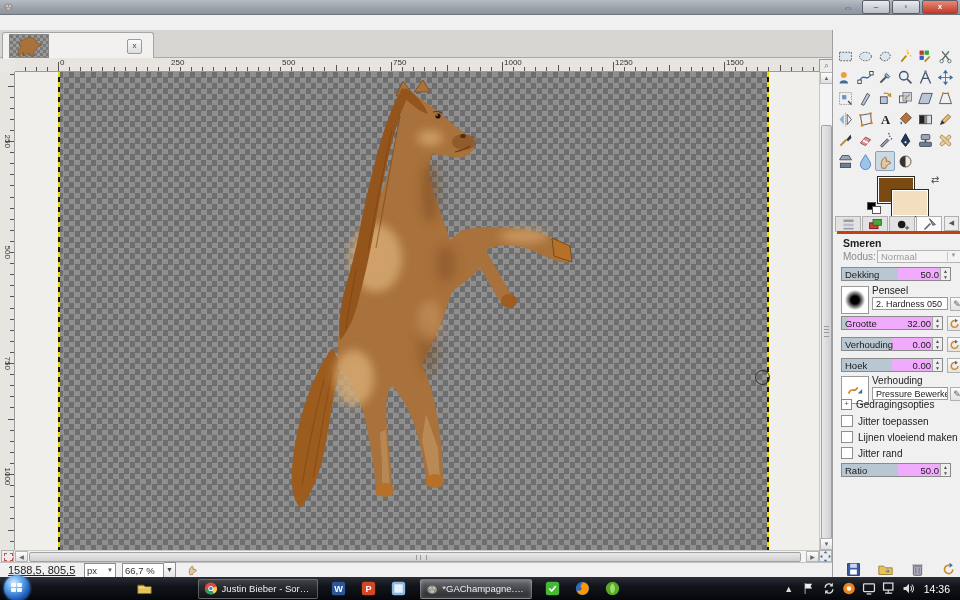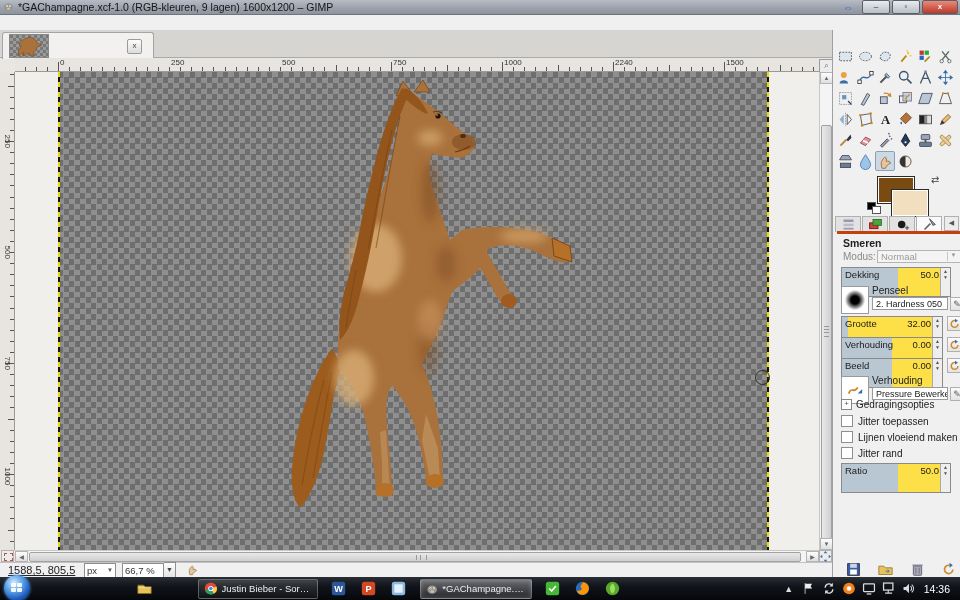--- a/index.html
+++ b/index.html
@@ -74,21 +74,21 @@
   #docktabs{position:absolute;left:2px;top:186px;width:124px;height:15px;display:flex;}
   .dtab{width:24px;height:15px;border:1px solid #b0b0b0;border-bottom:none;background:#e2e2e2;margin-right:1px;display:flex;align-items:center;justify-content:center;}
   .dtab.active{background:#fafafa;}
   #dtab-menu{margin-left:auto;width:13px;height:13px;border:1px solid #b0b0b0;background:#ececec;font-size:7px;text-align:center;line-height:12px;color:#555;}
   #options{position:absolute;left:4px;top:201px;width:128px;height:346px;border-top:3px solid #c2410c;}
   #opt-title{position:absolute;left:6px;top:3px;font-weight:bold;font-size:10.5px;color:#222;}
   #mode-row{position:absolute;left:4px;top:16px;width:120px;height:14px;}
   #mode-label{position:absolute;left:2px;top:1px;color:#8a8a8a;font-size:10px;}
   #mode-combo{position:absolute;left:36px;top:0;width:84px;height:13px;border:1px solid #b5b5b5;background:#f4f4f4;box-sizing:border-box;color:#9a9a9a;font-size:9.5px;padding-left:3px;}
   #mode-combo .arrow{position:absolute;right:1px;top:1px;width:11px;height:9px;border-left:1px solid #c5c5c5;font-size:6px;text-align:center;color:#999;}
-  .ss{position:absolute;height:30px;border:1px solid #8a8a8a;background:#fde047;box-sizing:border-box;overflow:hidden;}
+  .ss{position:absolute;height:14px;border:1px solid #8a8a8a;background:#f0abfc;box-sizing:border-box;overflow:hidden;}
   .ss .fill{position:absolute;left:0;top:0;bottom:0;background:#b9c7d2;}
   .ss .lab{position:absolute;left:3px;top:1px;font-size:9.5px;color:#1a1a1a;}
   .ss .val{position:absolute;right:11px;top:1px;font-size:9.5px;color:#1a1a1a;}
   .ss .spin{position:absolute;right:0;top:0;bottom:0;width:9px;background:#eee;border-left:1px solid #aaa;font-size:5px;line-height:6px;text-align:center;color:#555;}
   .rbtn{position:absolute;width:15px;height:15px;border:1px solid #b0b0b0;background:linear-gradient(#fbfbfb,#e3e3e3);box-sizing:border-box;display:flex;align-items:center;justify-content:center;}
   .thumb-btn{position:absolute;left:4px;width:26px;height:26px;border:1px solid #9a9a9a;background:#fff;display:flex;align-items:center;justify-content:center;}
   .row-label{position:absolute;left:35px;font-size:10px;color:#222;}
   .entry{position:absolute;left:35px;width:76px;height:13px;border:1px solid #9a9a9a;background:#fff;font-size:9px;color:#222;padding:1px 0 0 3px;box-sizing:border-box;white-space:nowrap;overflow:hidden;}
   .edit-btn{position:absolute;left:113px;width:14px;height:14px;border:1px solid #b0b0b0;background:linear-gradient(#fbfbfb,#e3e3e3);font-size:9px;text-align:center;line-height:13px;color:#555;box-sizing:border-box;}
   #expander{position:absolute;left:4px;top:165px;display:flex;align-items:center;color:#222;font-size:10px;}
@@ -117,21 +117,20 @@
 
   <div id="titlebar">
     <span style="margin-left:3px" id="wilber-slot"><svg viewBox="0 0 18 18" width="11" height="11">
           <ellipse cx="9" cy="10" rx="7" ry="6" fill="#9a958c"></ellipse>
           <circle cx="6.5" cy="8" r="1.6" fill="#fff"></circle>
           <circle cx="11.5" cy="8" r="1.6" fill="#fff"></circle>
           <circle cx="6.5" cy="8" r=".7" fill="#222"></circle>
           <circle cx="11.5" cy="8" r=".7" fill="#222"></circle>
           <ellipse cx="9" cy="12.5" rx="2.6" ry="1.8" fill="#c8c2b8"></ellipse>
         </svg></span>
-    <span class="ttext">*GAChampagne.xcf-1.0 (RGB-kleuren, 9 lagen) 1600x1200 – GIMP</span>
     <span class="spacer"></span>
     <span class="resize-glyph">⇔</span>
     <span class="winbtn">–</span>
     <span class="winbtn">▫</span>
     <span class="winbtn close">x</span>
   </div>
 
 
   <div id="leftcol">
     <div id="tabstrip">
@@ -218,21 +217,21 @@
           <div class="htick" style="left: 753.4px; height: 4px;"></div>
           <div class="htick" style="left: 764.5px; height: 6px;"></div>
           <div class="htick" style="left: 775.6px; height: 4px;"></div>
           <div class="htick" style="left: 786.7px; height: 4px;"></div>
           <div class="htick" style="left: 797.8px; height: 4px;"></div>
           <div class="hlab" style="left: 45px;">0</div>
           <div class="hlab" style="left: 156px;">250</div>
           <div class="hlab" style="left: 267px;">500</div>
           <div class="hlab" style="left: 378px;">750</div>
           <div class="hlab" style="left: 489px;">1000</div>
-          <div class="hlab" style="left: 600px;">2240</div>
+          <div class="hlab" style="left: 600px;">1250</div>
           <div class="hlab" style="left: 711px;">1500</div>
         </div>
       <div id="zoomfit-btn">⌕</div>
     </div>
 
     <div id="canvasrow">
       <div id="vruler">
           <div class="vtick" style="top: 2.4px; width: 4px;"></div>
           <div class="vtick" style="top: 13.5px; width: 6px;"></div>
           <div class="vtick" style="top: 24.6px; width: 4px;"></div>
@@ -685,21 +684,21 @@
       </div>
       <div class="rbtn" style="left:110px;top:103px">
         <svg viewBox="0 0 16 16" width="12" height="12">
             <path d="M12 8 A4.5 4.5 0 1 1 8 3.5" fill="none" stroke="#d08a2a" stroke-width="2"></path>
             <path d="M8 1 L8 6 L12 3.5 Z" fill="#3a6ea5"></path>
           </svg>
       </div>
 
       <div class="ss" style="left:4px;top:124px;width:102px">
         <div class="fill" style="width: 50%;"></div>
-        <span class="lab">Beeld</span>
+        <span class="lab">Hoek</span>
         <span class="val">0.00</span>
         <div class="spin">▲<br>▼</div>
       </div>
       <div class="rbtn" style="left:110px;top:124px">
         <svg viewBox="0 0 16 16" width="12" height="12">
             <path d="M12 8 A4.5 4.5 0 1 1 8 3.5" fill="none" stroke="#d08a2a" stroke-width="2"></path>
             <path d="M8 1 L8 6 L12 3.5 Z" fill="#3a6ea5"></path>
           </svg>
       </div>
 

